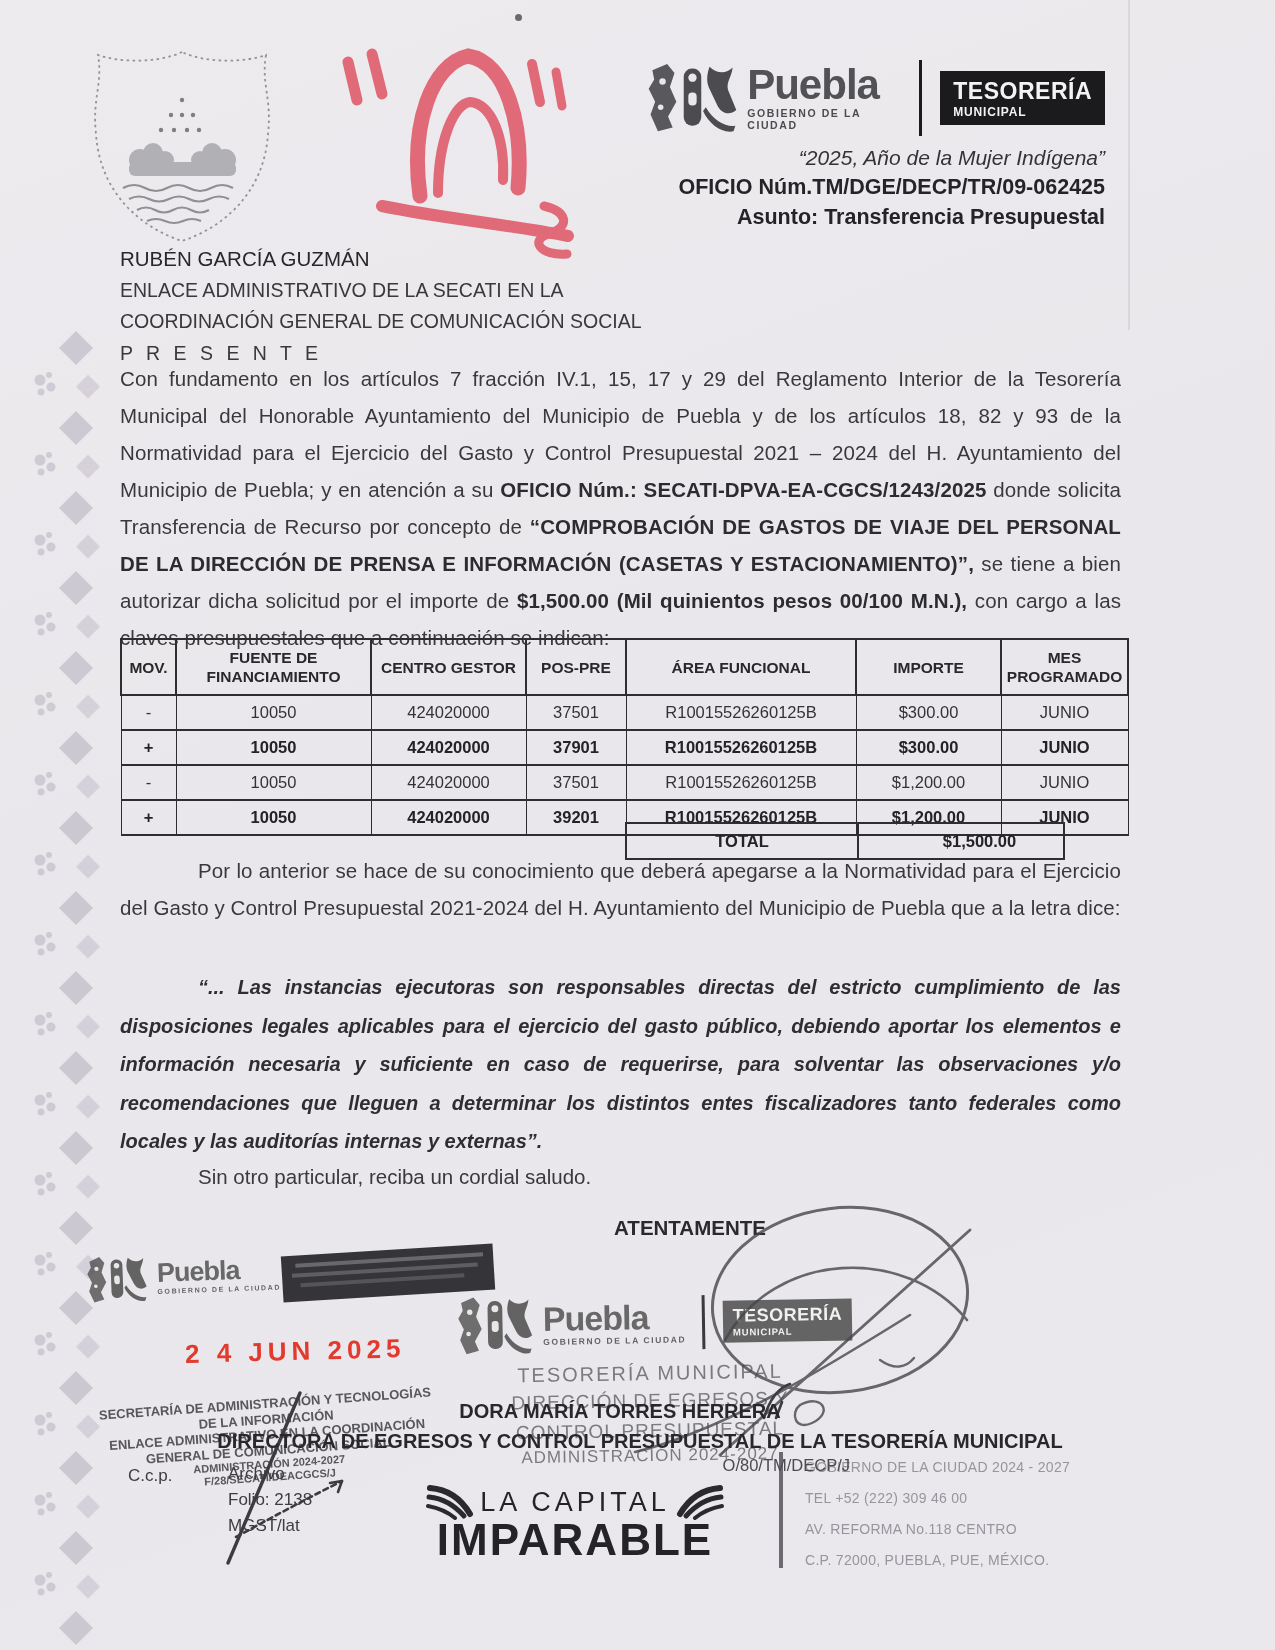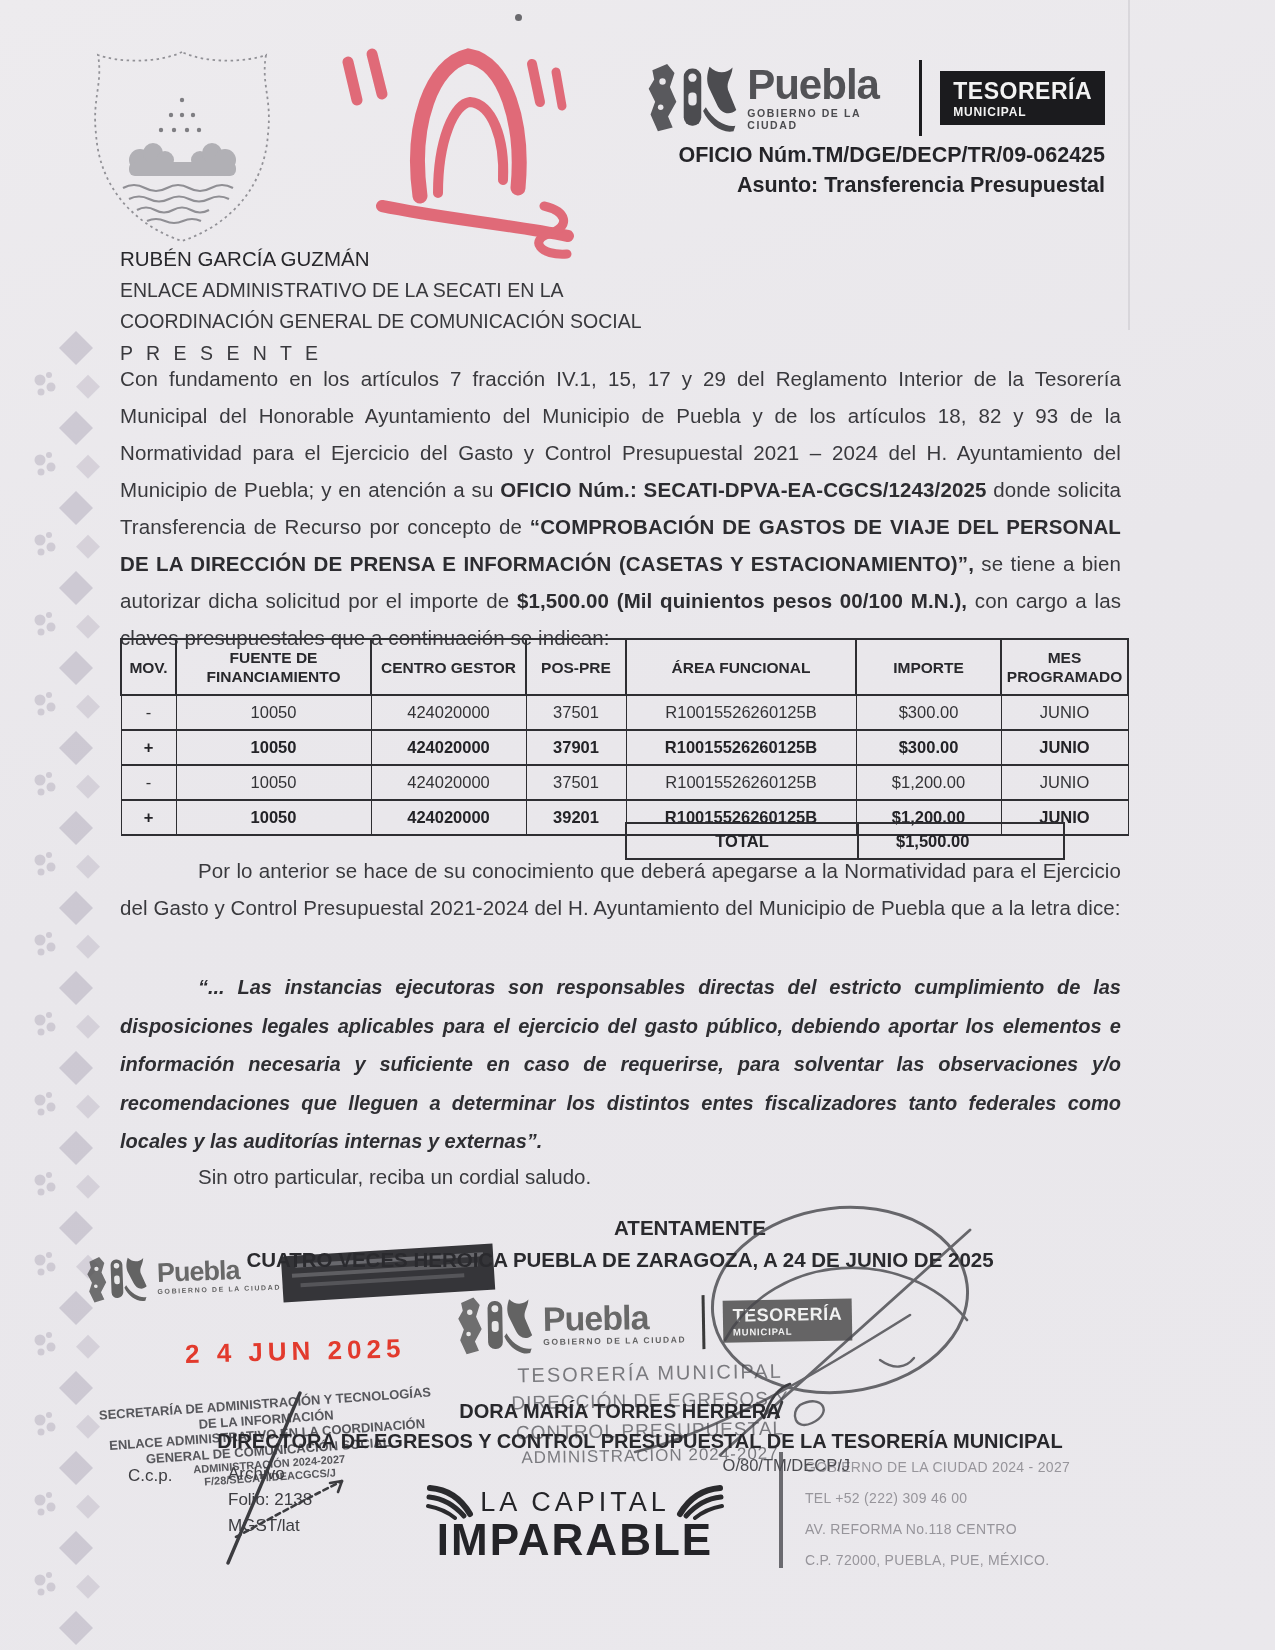--- a/index.html
+++ b/index.html
@@ -23,21 +23,21 @@
   .hdr-line{width:460px;text-align:right;padding-right:14px;color:#333337;}
   
   table.budget{border-collapse:collapse;width:1007px;table-layout:fixed;color:#333336;}
   table.budget th{border:2px solid #2e2e32;font-size:15.5px;line-height:19px;font-weight:700;
     text-align:center;vertical-align:middle;height:50px;padding:2px 4px;color:#28282c;}
   table.budget td{border:1.8px solid #2e2e32;font-size:16.5px;text-align:center;height:33px;padding:0 4px;}
   tr.brow td{font-weight:700;color:#232327;border-top-width:2.4px;border-bottom-width:2.4px;}
   .total-box{display:flex;border:2.2px solid #2e2e32;gap:37px;}
   .total-box .tc{border-right:2.2px solid #2e2e32;width:230px;text-align:center;font-weight:700;
     font-size:16.5px;line-height:34px;color:#232327;}
-  .total-box .tv{width:167px;text-align:left;font-weight:700;font-size:16.5px;line-height:34px;color:#232327;}
+  .total-box .tv{width:167px;text-align:center;font-weight:700;font-size:16.5px;line-height:34px;color:#232327;}
   .gray-stamp{color:#5f5f64;opacity:.8;}
   .contact{font-size:14px;line-height:31px;color:#97959b;letter-spacing:.3px;}
   .stamp-txt{font-size:13px;line-height:15.5px;font-weight:700;color:#48484d;text-align:center;}
   .red-date{color:#e23a2d;font-weight:700;font-size:26px;letter-spacing:5px;font-family:"Liberation Sans",sans-serif;}
   .grayscale{filter:grayscale(1);opacity:.85;}
   .cap-top{font-weight:400;font-size:27px;letter-spacing:4px;color:#242428;}
   .cap-bottom{font-weight:800;font-size:44px;letter-spacing:2px;color:#242428;line-height:40px;}
 </style>
 </head>
 <body>
@@ -132,20 +132,21 @@
       <div>
         <div class="brand-word">Puebla</div>
         <div class="brand-tag">GOBIERNO DE LA CIUDAD</div>
       </div>
       <div class="brand-sep"></div>
       <div class="dept-box">
         <div class="l1">TESORERÍA</div>
         <div class="l2">MUNICIPAL</div>
       </div>
     </div>
+    <div class="hdr-line" style="font-style:italic;font-size:21px;margin-top:8px">“2025, Año de la Mujer Indígena”</div>
     <div class="hdr-line" style="font-weight:700;font-size:21.5px;margin-top:5px;color:#242428">OFICIO Núm.TM/DGE/DECP/TR/09-062425</div>
     <div class="hdr-line" style="font-weight:700;font-size:21.5px;margin-top:5px;color:#242428">Asunto: Transferencia Presupuestal</div>
   </div>
 
   <div class="abs" style="left:120px;top:243px;font-size:19.5px;line-height:31.5px;color:#39393d">
     <div style="font-weight:400;font-size:20.5px;color:#28282c">RUBÉN GARCÍA GUZMÁN</div>
     <div>ENLACE ADMINISTRATIVO DE LA SECATI EN LA</div>
     <div>COORDINACIÓN GENERAL DE COMUNICACIÓN SOCIAL</div>
     <div style="letter-spacing:4px">P R E S E N T E</div>
   </div>
@@ -218,21 +219,20 @@
     <div class="tv">$1,500.00</div>
   </div>
 
   <p class="abs body-text justify" style="left:120px;top:852px;width:1001px;margin:0;text-indent:78px">Por lo anterior se hace de su conocimiento que deberá apegarse a la Normatividad para el Ejercicio del Gasto y Control Presupuestal 2021-2024 del H. Ayuntamiento del Municipio de Puebla que a la letra dice:</p>
 
   <p class="abs justify" style="left:120px;top:968px;width:1001px;margin:0;text-indent:78px;font-weight:700;font-style:italic;font-size:20px;line-height:38.5px;color:#2e2e32">“... Las instancias ejecutoras son responsables directas del estricto cumplimiento de las disposiciones legales aplicables para el ejercicio del gasto público, debiendo aportar los elementos e información necesaria y suficiente en caso de requerirse, para solventar las observaciones y/o recomendaciones que lleguen a determinar los distintos entes fiscalizadores tanto federales como locales y las auditorías internas y externas”.</p>
 
   <div class="abs" style="left:198px;top:1165px;font-size:20.5px">Sin otro particular, reciba un cordial saludo.</div>
 
   <div class="abs" style="left:440px;top:1216px;width:500px;text-align:center;font-weight:700;font-size:20.5px;color:#2a2a2e">ATENTAMENTE</div>
-  <div class="abs" style="left:120px;top:1248px;width:1000px;text-align:center;font-weight:700;font-size:20.5px;color:#2a2a2e;z-index:6">CUATRO VECES HEROICA PUEBLA DE ZARAGOZA, A 24 DE JUNIO DE 2025</div>
 
   <div class="abs grayscale" style="left:85px;top:1252px;transform:rotate(-2deg);z-index:3">
     <div class="brand-row">
       <svg width="62" height="50" viewBox="0 0 100 80">
           <use href="#puebla-icons"></use>
         </svg>
       <div>
         <div class="brand-word" style="font-size:27px;line-height:25px">Puebla</div>
         <div class="brand-tag" style="font-size:7px">GOBIERNO DE LA CIUDAD</div>
       </div>

